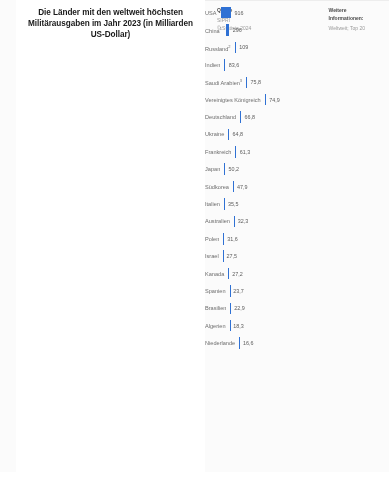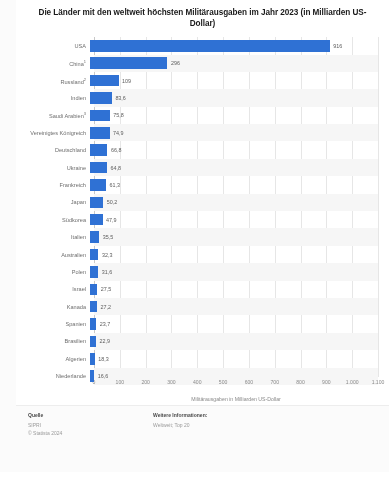--- a/index.html
+++ b/index.html
@@ -15,21 +15,21 @@
     overflow: hidden;
   }
 
   .page {
     position: relative;
     width: 389px;
     height: 472px;
     box-sizing: border-box;
     background: #fbfbfb;
     display: flex;
-    flex-direction: column;
+    flex-direction: row;
     padding-left: 16px;
   }
 
   
   .title-wrap {
     padding: 7px 12px 4px 12px;
     background: #ffffff;
   }
   .chart-title {
     font-size: 8.2px;

